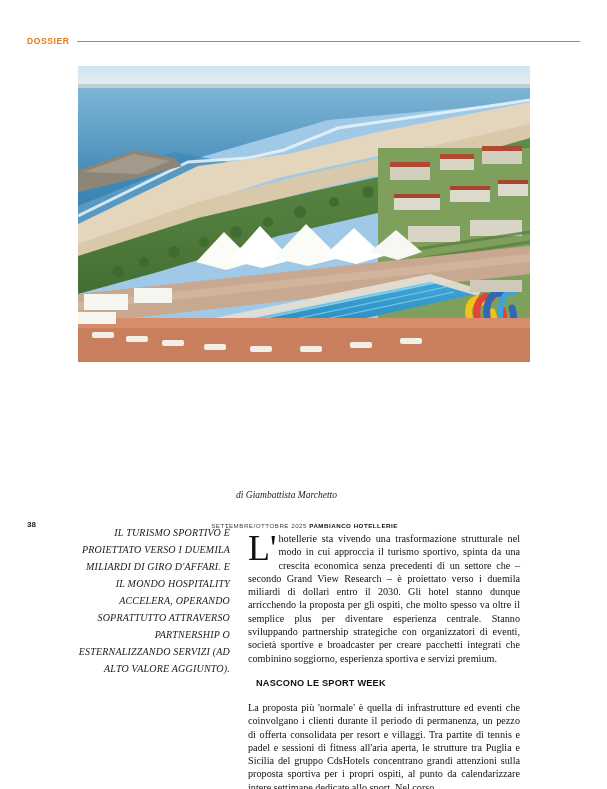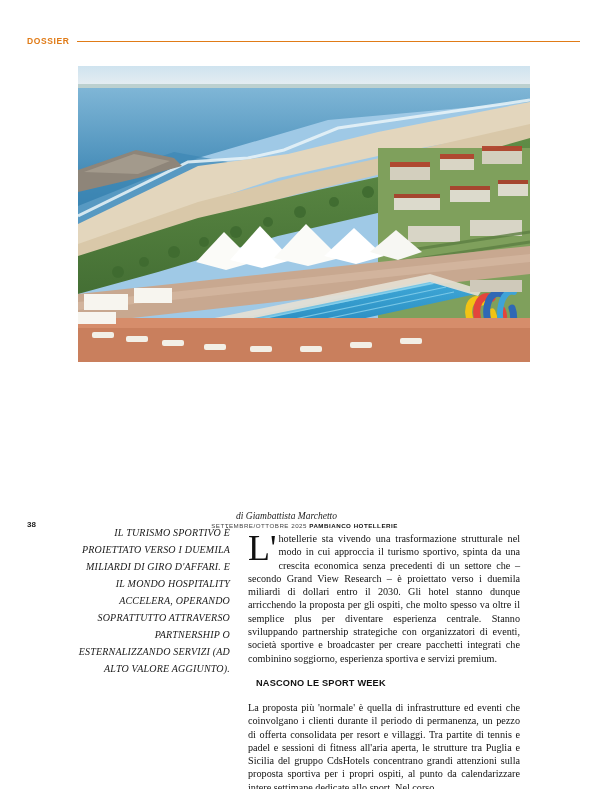--- a/index.html
+++ b/index.html
@@ -90,21 +90,20 @@
 
   
   .byline {
     position: absolute;
     left: 236px;
     top: 490px;
     font-family: "Liberation Serif", serif;
     font-style: italic;
     font-size: 9.5px;
     color: #222;
-    margin-top: 21px;
   }
 
   
   .standfirst {
     position: absolute;
     left: 78px;
     top: 524px;
     width: 152px;
     text-align: right;
     font-family: "Liberation Serif", serif;

